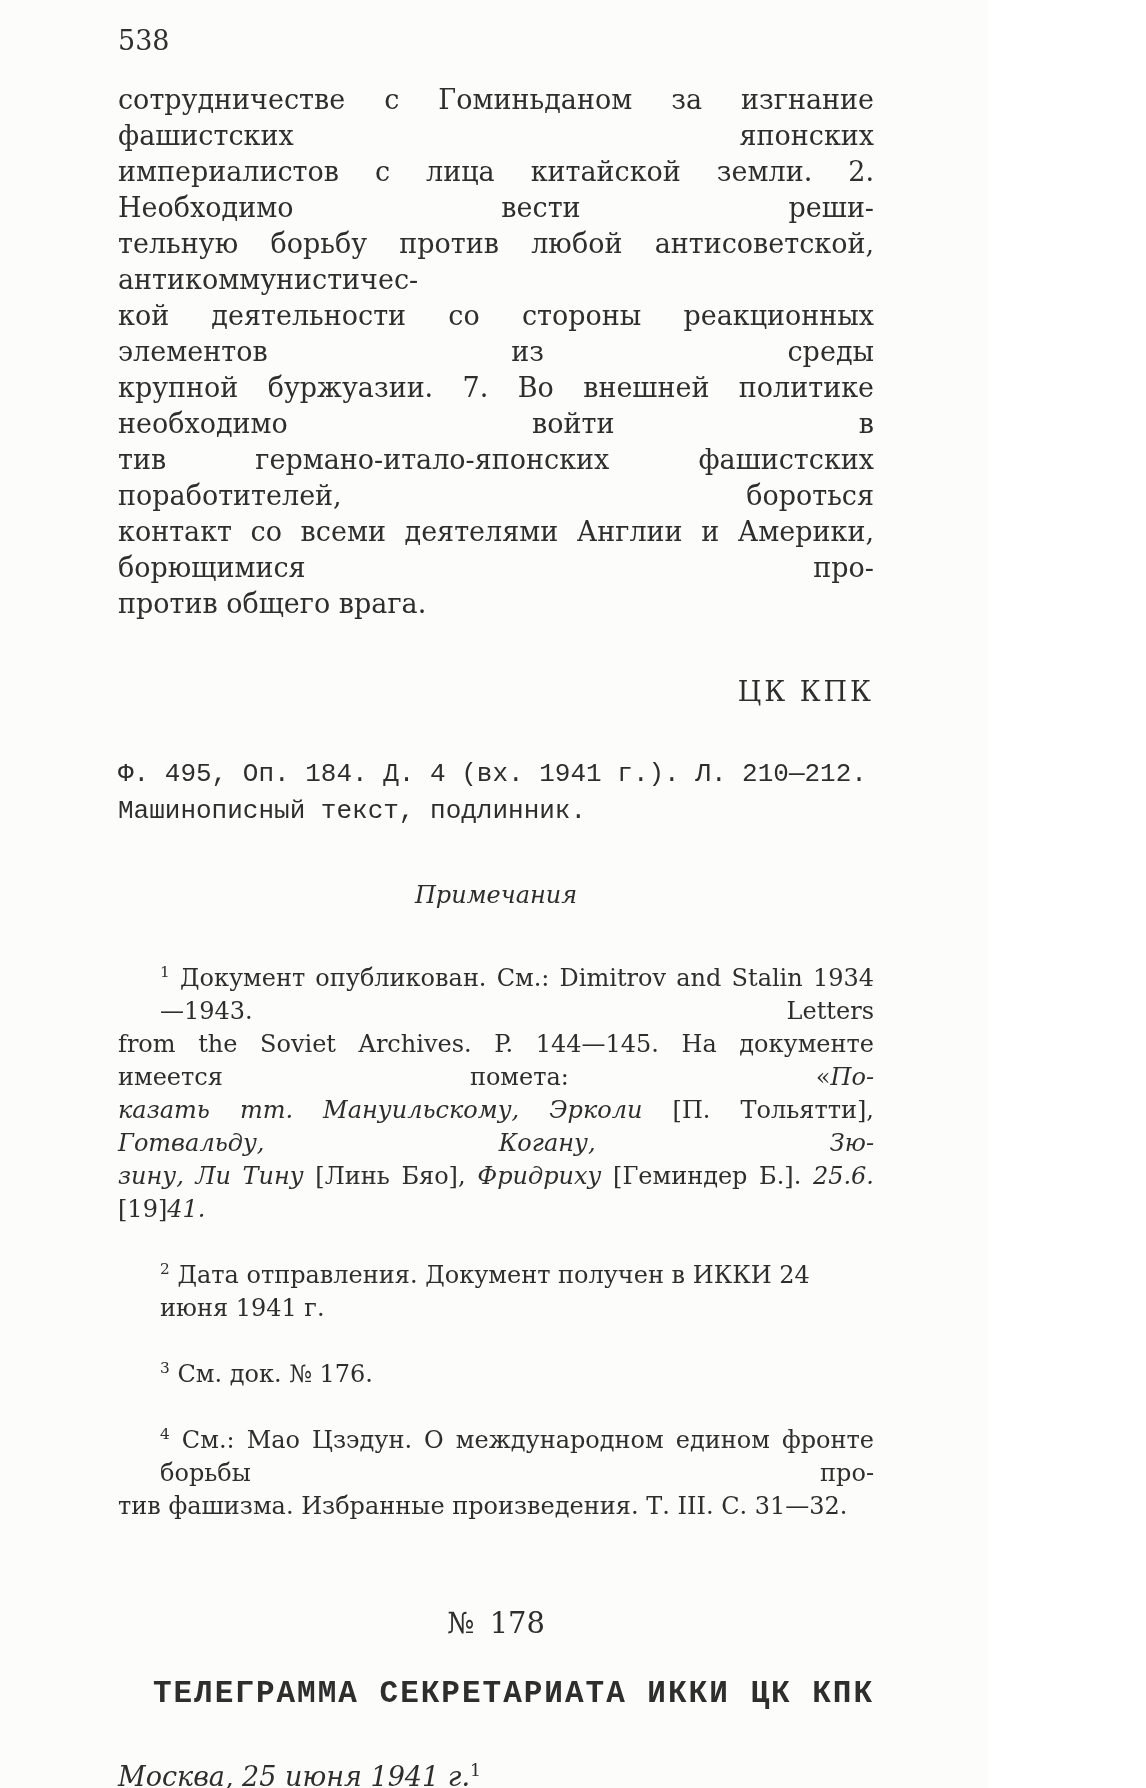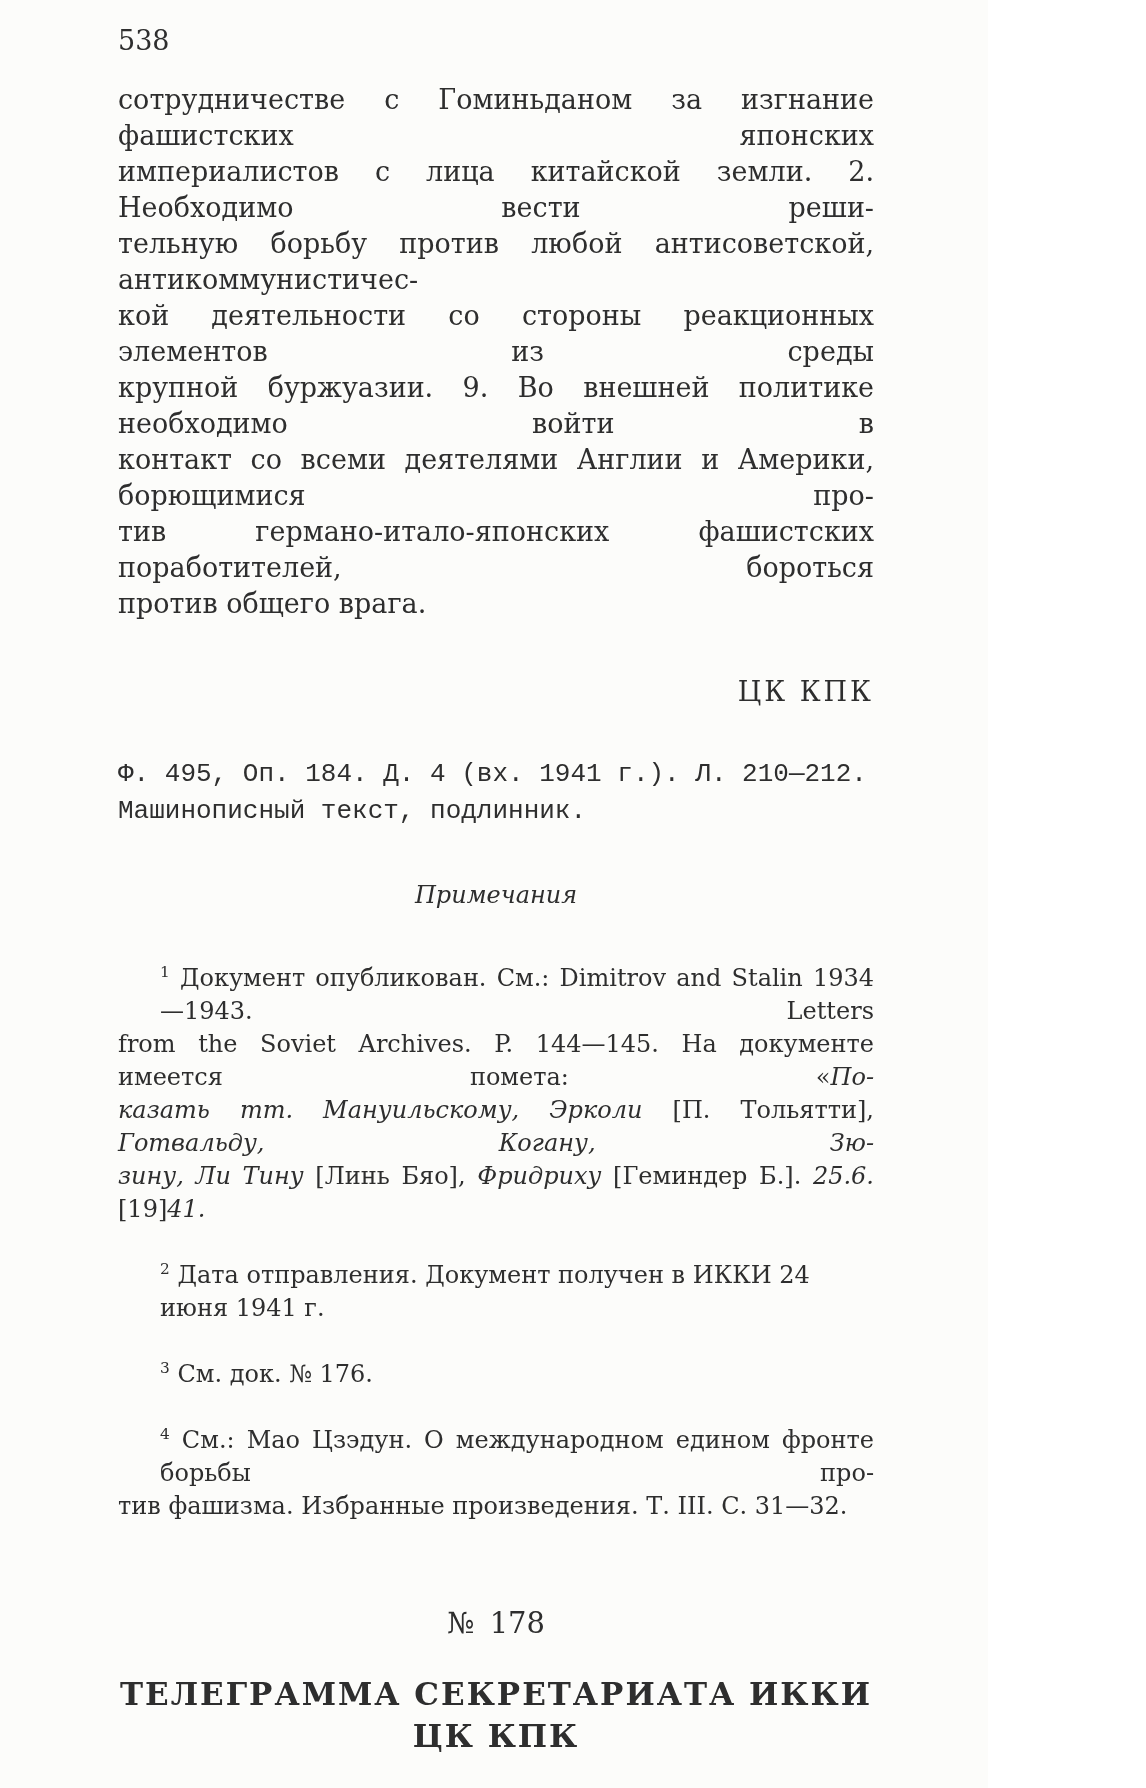--- a/index.html
+++ b/index.html
@@ -68,22 +68,23 @@
     font-size: 29px;
     line-height: 40px;
     text-align: center;
     word-spacing: 6px;
   }
   .doc-title {
     margin: 30px 0 0 0;
     font-size: 31px;
     line-height: 42px;
     font-weight: bold;
-    text-align: center;
+    text-align: right;
     letter-spacing: 2px;
+    font-family: Liberation Mono, monospace;
   }
   .dateline-row {
     margin-top: 44px;
     display: flex;
     justify-content: space-between;
     align-items: baseline;
     font-size: 27px;
     line-height: 36px;
     flex-direction: column;
   }
@@ -103,23 +104,23 @@
 
 <div class="page" style="background: rgb(252, 252, 250); color: rgb(46, 46, 46);">
 
   <div class="page-number">538</div>
 
   <div class="para body-text">
       <div class="line j">сотрудничестве с Гоминьданом за изгнание фашистских японских</div>
       <div class="line j">империалистов с лица китайской земли. 2. Необходимо вести реши-</div>
       <div class="line j">тельную борьбу против любой антисоветской, антикоммунистичес-</div>
       <div class="line j">кой деятельности со стороны реакционных элементов из среды</div>
-      <div class="line j">крупной буржуазии. 9. Во внешней политике необходимо войти в</div>
+      <div class="line j">крупной буржуазии. 7. Во внешней политике необходимо войти в</div>
+      <div class="line j">тив германо-итало-японских фашистских поработителей, бороться</div>
       <div class="line j">контакт со всеми деятелями Англии и Америки, борющимися про-</div>
-      <div class="line j">тив германо-итало-японских фашистских поработителей, бороться</div>
       <div class="line">против общего врага.</div>
     </div>
 
   <div class="sig">ЦК КПК</div>
 
   <div class="archive">
     <div class="line">Ф. 495, Оп. 184. Д. 4 (вх. 1941 г.). Л. 210—212.</div>
     <div class="line">Машинописный текст, подлинник.</div>
   </div>
 

